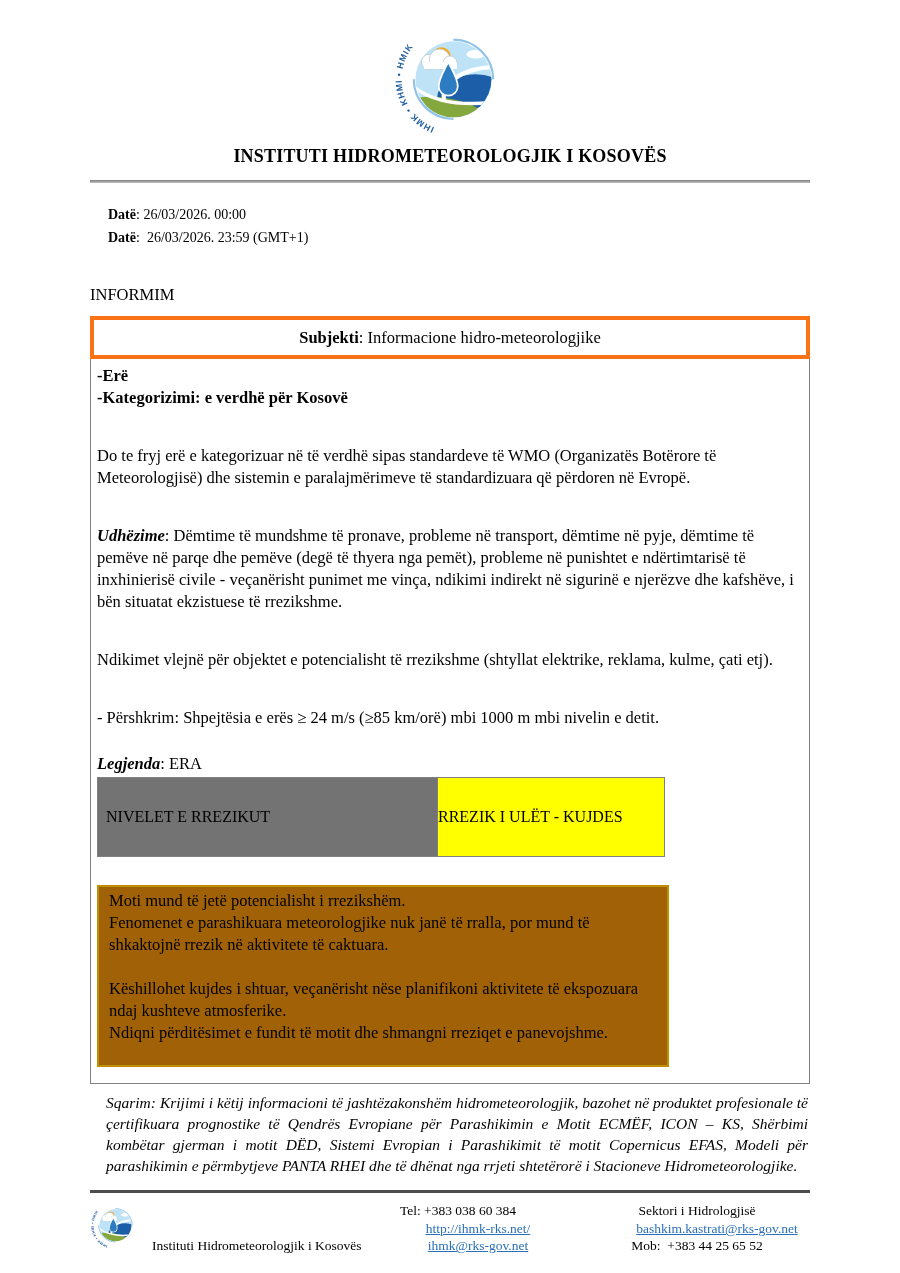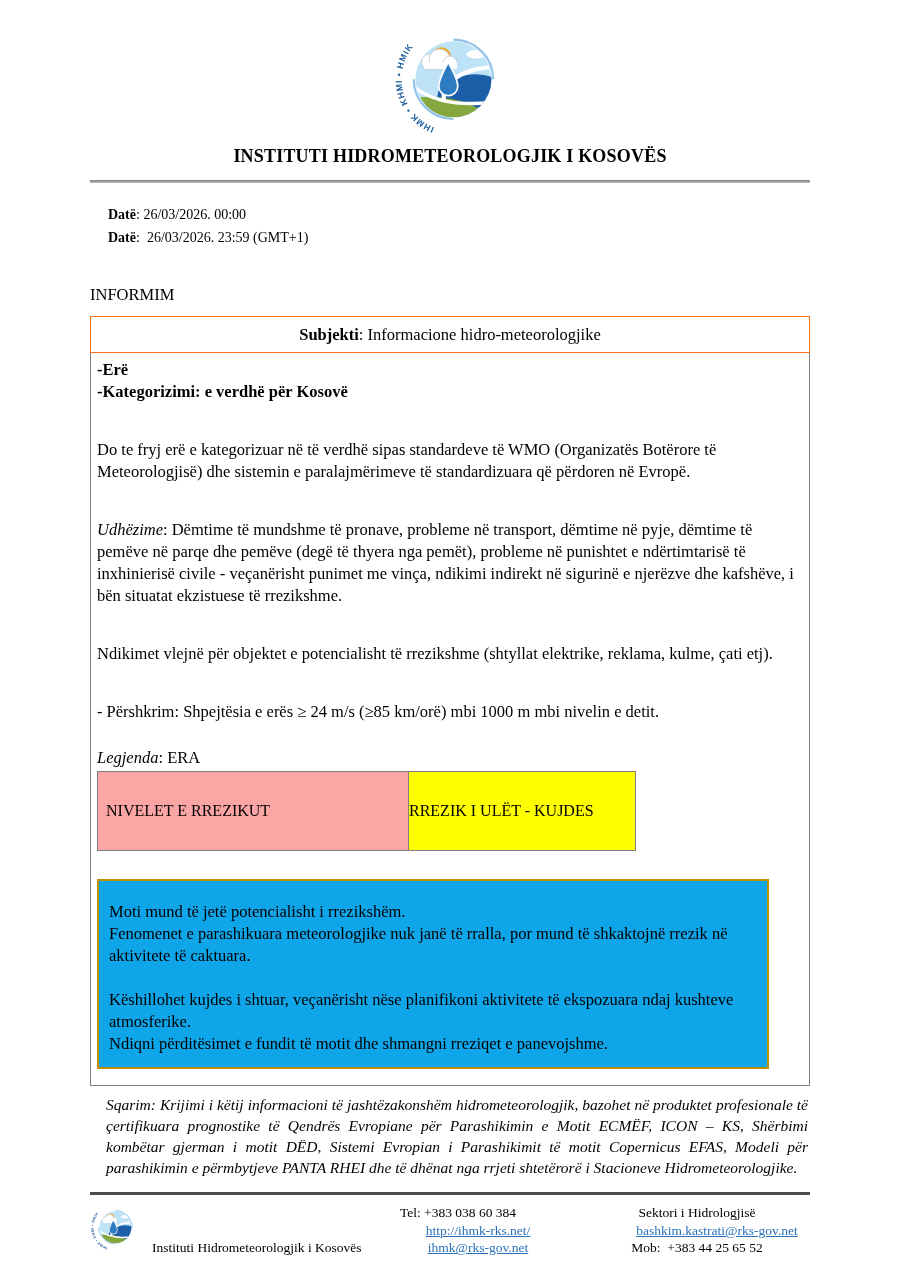--- a/index.html
+++ b/index.html
@@ -29,49 +29,49 @@
   .dates { margin: 20px 0 0 18px; font-size: 14px; line-height: 23px; }
   .date-label { font-weight: bold; }
   .date-value { white-space: pre-wrap; }
 
   
   .informim { margin-top: 36px; text-align: left; font-size: 16.5px; }
 
   
   .subject-box {
     margin-top: 11px; width: 720px;
-    border: 1px solid #f97316;
+    border: 4px solid #f97316;
     padding: 8px 0 7px 0; text-align: center; font-size: 16.5px;
   }
   .subject-label { font-weight: bold; }
   .main-box {
     width: 720px; border: 1px solid #7f7f7f; border-top: 0;
     padding: 6px 8px 16px 6px;
     font-size: 16.5px; line-height: 22px;
   }
   .bullet { font-weight: bold; }
   .para { margin-top: 36px; }
-  .inline-label-bi { font-weight: normal; font-style: italic; }
+  .inline-label-bi { font-weight: bold; font-style: italic; }
 
   
   .legjenda-line { margin-top: 24px; }
   .legend-table { margin-top: 2px; display: flex; }
   .legend-cell {
     border: 1px solid #808080; height: 80px;
     display: flex; align-items: center;
     font-size: 16px;
   }
-  .legend-cell.level { width: 312px; padding-left: 8px; background: #fca5a5; }
+  .legend-cell.level { width: 341px; padding-left: 8px; background: #737373; }
   .legend-cell.risk  { width: 228px; margin-left: -1px; background: #ffff00; }
 
   
   .warning-box {
-    margin-top: 28px; width: 672px; min-height: 182px;
-    background: #0ea5e9; border: 2px solid #bf9000;
-    padding: 20px 12px 12px 10px;
+    margin-top: 28px; width: 572px; min-height: 182px;
+    background: #a16207; border: 2px solid #bf9000;
+    padding: 3px 12px 12px 10px;
     font-size: 16.5px; line-height: 22px;
   }
   .wb-spacer { height: 22px; }
 
   
   .sqarim {
     width: 720px; margin-top: 8px; padding: 0 2px 0 16px;
     font-style: italic; font-size: 15.5px; line-height: 21px;
     text-align: justify;
   }

